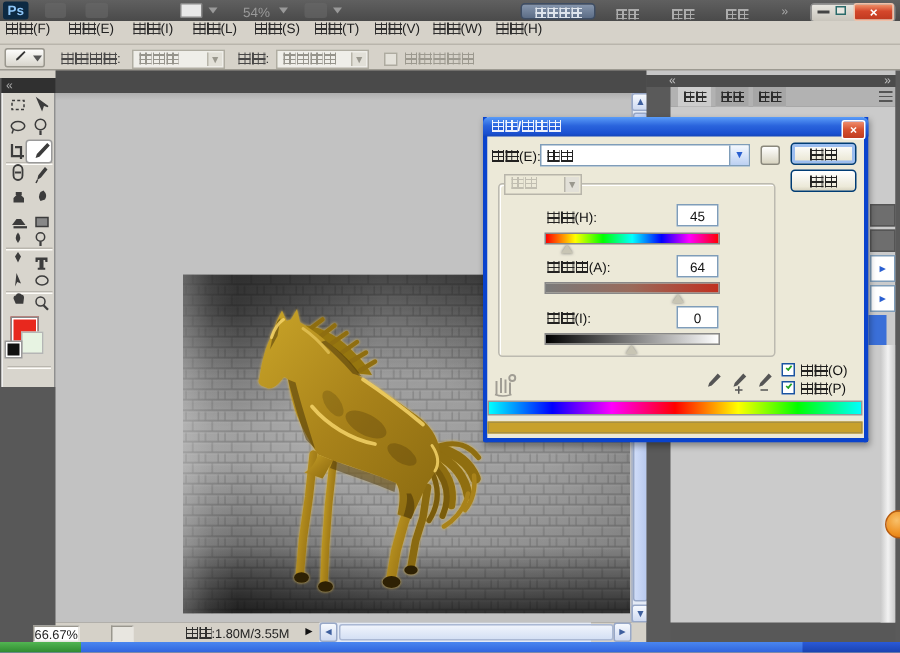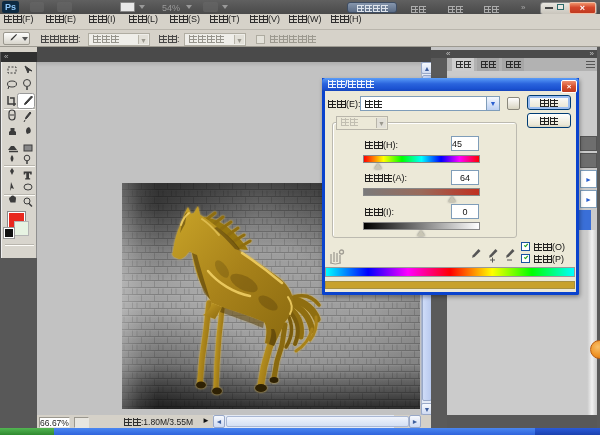--- a/index.html
+++ b/index.html
@@ -283,21 +283,21 @@
 </g>
 </g>
 </svg></div>
 
 <div class="abs" id="vscroll"></div>
 <div class="sbtn" style="left:421px;top:62px">▲</div>
 <div class="abs" id="vthumb" style="left:422px;top:75px"></div>
 <div class="sbtn" style="left:421px;top:403px">▼</div>
 
 <div class="abs" id="statusbar"></div>
-<div class="inset" style="left:39px;top:417px;width:31px;height:11px;line-height:10px;text-align:center;font-size:8.5px">66.67%</div>
+<div class="inset" style="left:22px;top:417px;width:31px;height:11px;line-height:10px;text-align:center;font-size:8.5px">66.67%</div>
 <div class="inset" style="left:74px;top:417px;width:15px;height:11px;background:#e8e6e0"></div>
 <div class="abs" style="left:123px;top:417px;font-size:8.5px;color:#222"><span class="c s8"></span><span class="c s8"></span>:1.80M/3.55M</div>
 <div class="abs" style="left:202px;top:416px;color:#111;font-size:8px">►</div>
 <div class="abs" id="hscroll"></div>
 <div class="sbtn" style="left:213px;top:415px;height:13px;line-height:12px">◄</div>
 <div class="abs" style="left:226px;top:416px;width:183px;height:11px;background:linear-gradient(#f0f4fc,#d4e0f4);border:1px solid #aab8d4;border-radius:2px"></div>
 <div class="sbtn" style="left:409px;top:415px;height:13px;line-height:12px">►</div>
 
 <div class="abs" id="dockgap"></div>
 <div class="abs" id="dockbartop"></div>
@@ -321,21 +321,21 @@
 <div class="abs" id="dlgtitle"><span style="margin-left:5px;color:#fff"><span class="c s8"></span><span class="c s8"></span>/<span class="c s8"></span><span class="c s8"></span><span class="c s8"></span></span><span id="dlgclose">×</span></div>
 
 <div class="lbl" style="left:327px;top:99px"><span class="c"></span><span class="c"></span>(E):</div>
 <div class="tb" style="left:360px;top:96px;width:140px;height:15px;line-height:14px"><span style="margin-left:3px"><span class="c s8"></span><span class="c s8"></span></span><span style="position:absolute;right:0;top:0;bottom:0;width:13px;background:linear-gradient(#f4f8fe,#bcd0f2);border-left:1px solid #7f9db9;color:#2a5fd0;text-align:center;line-height:13px;font-size:7px">▼</span></div>
 <div class="abs" style="left:507px;top:97px;width:13px;height:13px;background:linear-gradient(#fefefe,#d8d4c0);border:1px solid #8a887c;border-radius:2px"></div>
 <div class="xpbtn" style="left:527px;top:95px;box-shadow:0 0 0 2px #9cbef0 inset"><span class="c"></span><span class="c"></span></div>
 <div class="xpbtn" style="left:527px;top:113px"><span class="c"></span><span class="c"></span></div>
 <div class="grp" style="left:332px;top:122px;width:185px;height:116px"></div>
 <div class="dd" style="left:336px;top:116px;width:52px;height:14px;background:#ece9d8;border-color:#b8b5aa"><span style="margin-left:3px;opacity:.5"><span class="c s8"></span><span class="c s8"></span></span><span class="dda">▼</span></div>
 <div class="lbl" style="left:364px;top:140px"><span class="c"></span><span class="c"></span>(H):</div>
-<div class="tb" style="left:451px;top:136px;width:28px;height:15px;text-align:left;line-height:14px">45</div>
+<div class="tb" style="left:451px;top:136px;width:28px;height:15px;text-align:center;line-height:14px">45</div>
 <div class="abs" style="left:363px;top:155px;width:117px;height:8px;background:linear-gradient(90deg,#f00,#ff0 17%,#0f0 33%,#0ff 50%,#00f 67%,#f0f 83%,#f00);border:1px solid #888"></div>
 <div class="thumbtri" style="left:374px;top:163px"></div>
 <div class="lbl" style="left:364px;top:173px"><span class="c"></span><span class="c"></span><span class="c"></span>(A):</div>
 <div class="tb" style="left:451px;top:170px;width:28px;height:15px;text-align:center;line-height:14px">64</div>
 <div class="abs" style="left:363px;top:188px;width:117px;height:8px;background:linear-gradient(90deg,#7a7a7a,#9a6a5a 50%,#c03020);border:1px solid #888"></div>
 <div class="thumbtri" style="left:448px;top:196px"></div>
 <div class="lbl" style="left:364px;top:207px"><span class="c"></span><span class="c"></span>(I):</div>
 <div class="tb" style="left:451px;top:204px;width:28px;height:15px;text-align:center;line-height:14px">0</div>
 <div class="abs" style="left:363px;top:222px;width:117px;height:8px;background:linear-gradient(90deg,#000,#fff);border:1px solid #888"></div>
 <div class="thumbtri" style="left:417px;top:230px"></div>

